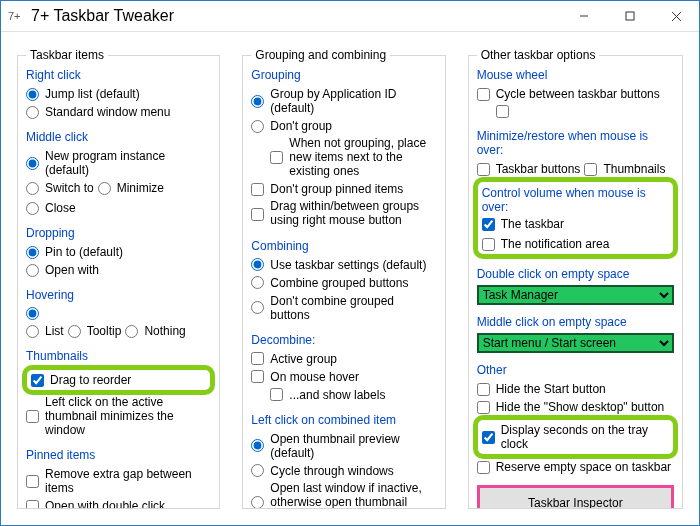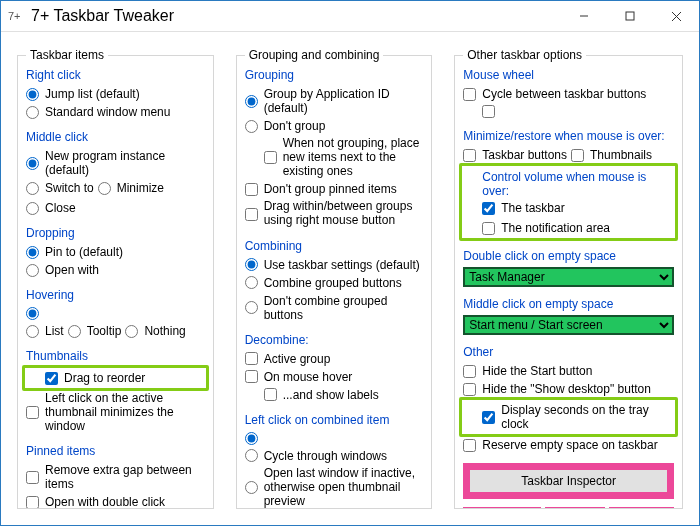--- a/index.html
+++ b/index.html
@@ -16,23 +16,23 @@
 .col{display:flex;flex-direction:column;gap:2px;font-size:12px}
 .section-label{color:#0046c8;margin-top:8px;margin-bottom:2px}
 .section-label.first{margin-top:2px}
 .row{display:flex;align-items:center;gap:3px;padding:1px 0}
 .row input[type=radio],.row input[type=checkbox]{margin:0 3px 0 0;width:13px;height:13px;accent-color:#0066cc}
 .hrow{display:flex;gap:4px;flex-wrap:wrap}
 .sub{margin-left:19px}
 .multi{line-height:1.15}
 select{width:100%;height:22px;font-size:12px;box-sizing:border-box;border:2px solid #14532d;background:#22c55e}
 .btnbar{display:flex;gap:4px;margin-top:6px}
-button.wbtn{height:36px;font-size:12px;border:7px solid #ec4899;background:#e1e1e1;padding:0 10px;min-width:60px}
+button.wbtn{height:36px;font-size:12px;border:3px solid #ec4899;background:#e1e1e1;padding:0 10px;min-width:60px}
 button.wide{flex:1}
-.hl{border:3px solid #84cc16;border-radius:2px;padding:2px 20px;margin:-2px -4px}
+.hl{border:5px solid #84cc16;border-radius:10px;padding:2px 4px;margin:-2px -4px}
 .spacer{flex:1}
 </style>
 </head>
 <body>
 
 <div class="window">
 
   <div class="titlebar">
     <span class="titlebar-icon">
       <svg width="16" height="16" viewBox="0 0 16 16">
@@ -197,20 +197,21 @@
             <span>On mouse hover</span>
           </label>
         <label class="row sub">
             <input type="checkbox" style="">
             <span>...and show labels</span>
           </label>
 
         <div class="section-label">Left click on combined item</div>
         <label class="row">
             <input type="radio" name="lc" checked="" style="">
+            <span>Open thumbnail preview (default)</span>
           </label>
         <label class="row">
             <input type="radio" name="lc" style="">
             <span>Cycle through windows</span>
           </label>
         <label class="row multi">
             <input type="radio" name="lc" style="">
             <span>Open last window if inactive, otherwise open thumbnail preview</span>
           </label>
       </div>

